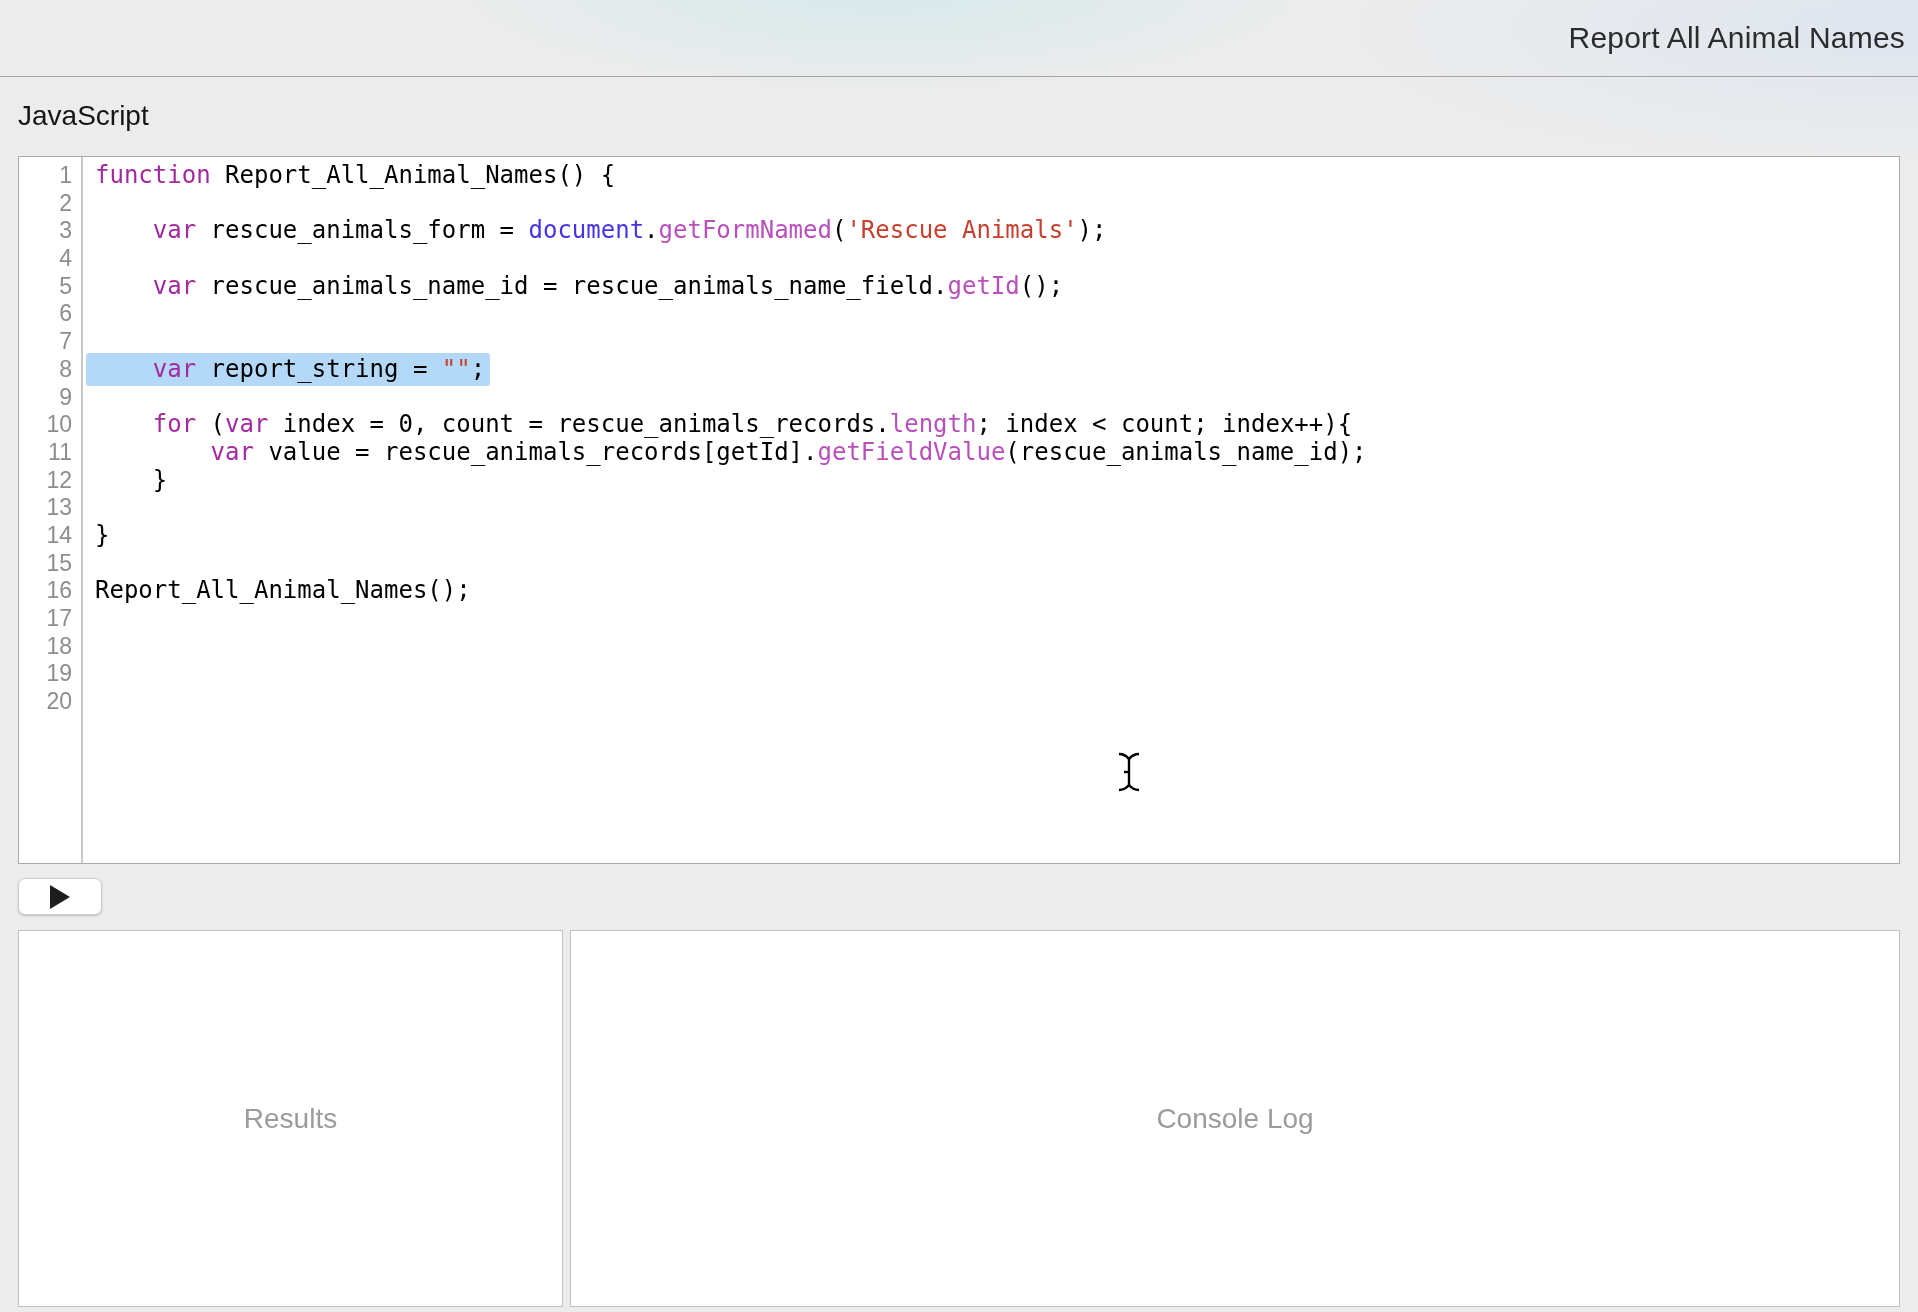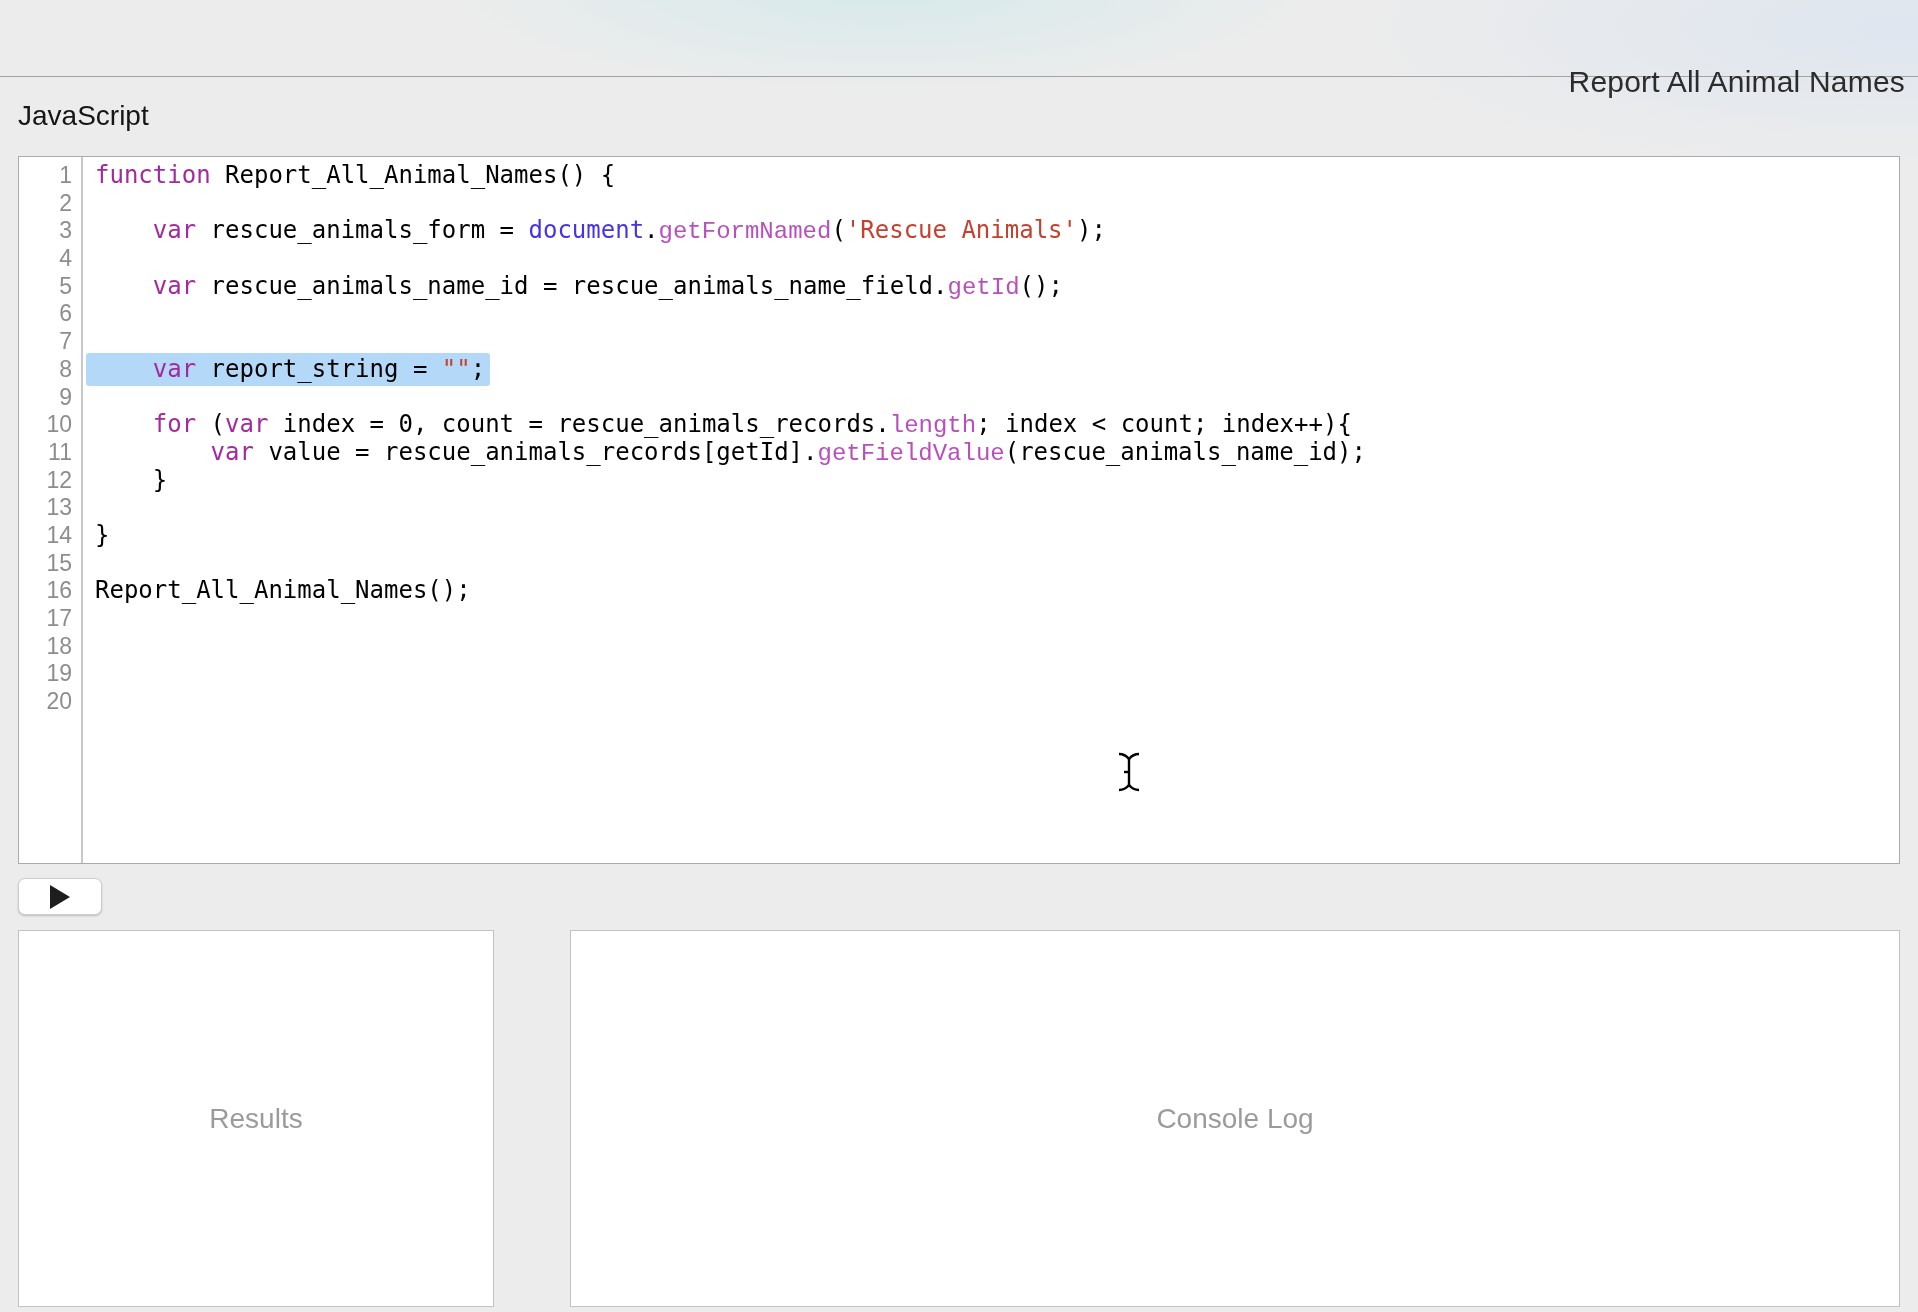--- a/index.html
+++ b/index.html
@@ -7,21 +7,21 @@
   .window{position:relative;width:1918px;height:1312px;overflow:hidden;background:var(--window-bg,#ececec);}
 
   
   .chrome{position:absolute;left:0;top:0;width:1918px;height:155px;
     background:
       radial-gradient(640px 150px at 46% -6%, rgba(208,233,235,.75), rgba(208,233,235,0) 68%),
       radial-gradient(900px 230px at 99% 18%, rgba(212,225,242,.55), rgba(212,225,242,0) 62%),
       var(--window-bg,#ececec);}
   .titlebar{position:absolute;left:0;top:0;width:100%;height:76px;border-bottom:1px solid var(--chrome-divider,#a4a4a4);}
   .window-title{position:absolute;right:13px;top:50%;transform:translateY(-50%);
-    font-size:30px;color:#2c2c2c;letter-spacing:.2px;margin-top:44px;}
+    font-size:30px;color:#2c2c2c;letter-spacing:.2px;}
   .toolbar{position:absolute;left:0;top:77px;width:100%;height:77px;}
   .lang-label{position:absolute;left:18px;top:50%;transform:translateY(-50%);font-size:28px;color:#161616;}
 
   
   .font-slider{position:absolute;left:1405px;top:95px;width:487px;height:46px;}
   .a-btn{position:absolute;background:transparent;border:2px solid #777;padding:0;display:flex;align-items:center;justify-content:center;cursor:default;}
   .a-btn .a-glyph{font-family:"Liberation Serif",serif;font-style:italic;color:#555;line-height:1;}
   .a-small{left:0;top:10px;width:23px;height:21px;}
   .a-small .a-glyph{font-size:15px;}
   .a-large{left:458px;top:4px;width:29px;height:28px;}
@@ -35,35 +35,35 @@
   
   .editor{position:absolute;left:18px;top:156px;width:1882px;height:708px;background:#fff;
     border:1px solid var(--editor-border,#ababab);box-sizing:border-box;display:flex;}
   .gutter{width:64px;border-right:2px solid #c8c8c8;padding-top:5px;box-sizing:border-box;}
   .ln{height:27.7px;line-height:27.7px;text-align:right;padding-right:9px;
       font-size:23px;color:var(--line-number,#8d8d8d);}
   .code{flex:1;padding:5px 0 16px 12px;overflow:hidden;
       font-family:"DejaVu Sans Mono","Liberation Mono",monospace;font-size:24px;}
   .code-line{height:27.7px;line-height:27.7px;white-space:pre;color:var(--code-text,#000);}
   .t-kw{color:var(--syntax-keyword,#a3299f);}
-  .t-fn{color:var(--syntax-function,#b94fbb);font-family:Liberation Mono, monospace;}
+  .t-fn{color:var(--syntax-function,#b94fbb);}
   .t-cls{color:var(--syntax-global,#4633e8);}
   .t-str{color:var(--syntax-string,#c5402e);}
   .t-p{color:var(--code-text,#000);}
   .sel{background:var(--selection,#b4d8f8);border-radius:3px;padding:2px 5px 3px 9px;margin-left:-9px;}
 
   
   .run-button{position:absolute;left:18px;top:878px;width:84px;height:37px;background:#fff;
     border:1px solid #cdcdcd;border-radius:7px;box-shadow:0 1px 2px rgba(0,0,0,.2);
     display:flex;align-items:center;justify-content:center;cursor:default;}
 
   
   .panel{position:absolute;top:930px;height:377px;background:#fff;border:1px solid var(--panel-border,#c2c2c2);
     box-sizing:border-box;display:flex;align-items:center;justify-content:center;}
-  .panel-results{left:18px;width:476px;text-align:center;}
+  .panel-results{left:18px;width:545px;text-align:center;}
   .panel-console{left:570px;width:1330px;}
   .panel-label{font-size:28px;color:var(--label-gray,#9b9b9b);}
 
   
   .ibeam{position:absolute;left:1113px;top:751px;}
 </style>
 </head>
 <body>
 
 <div class="window">

